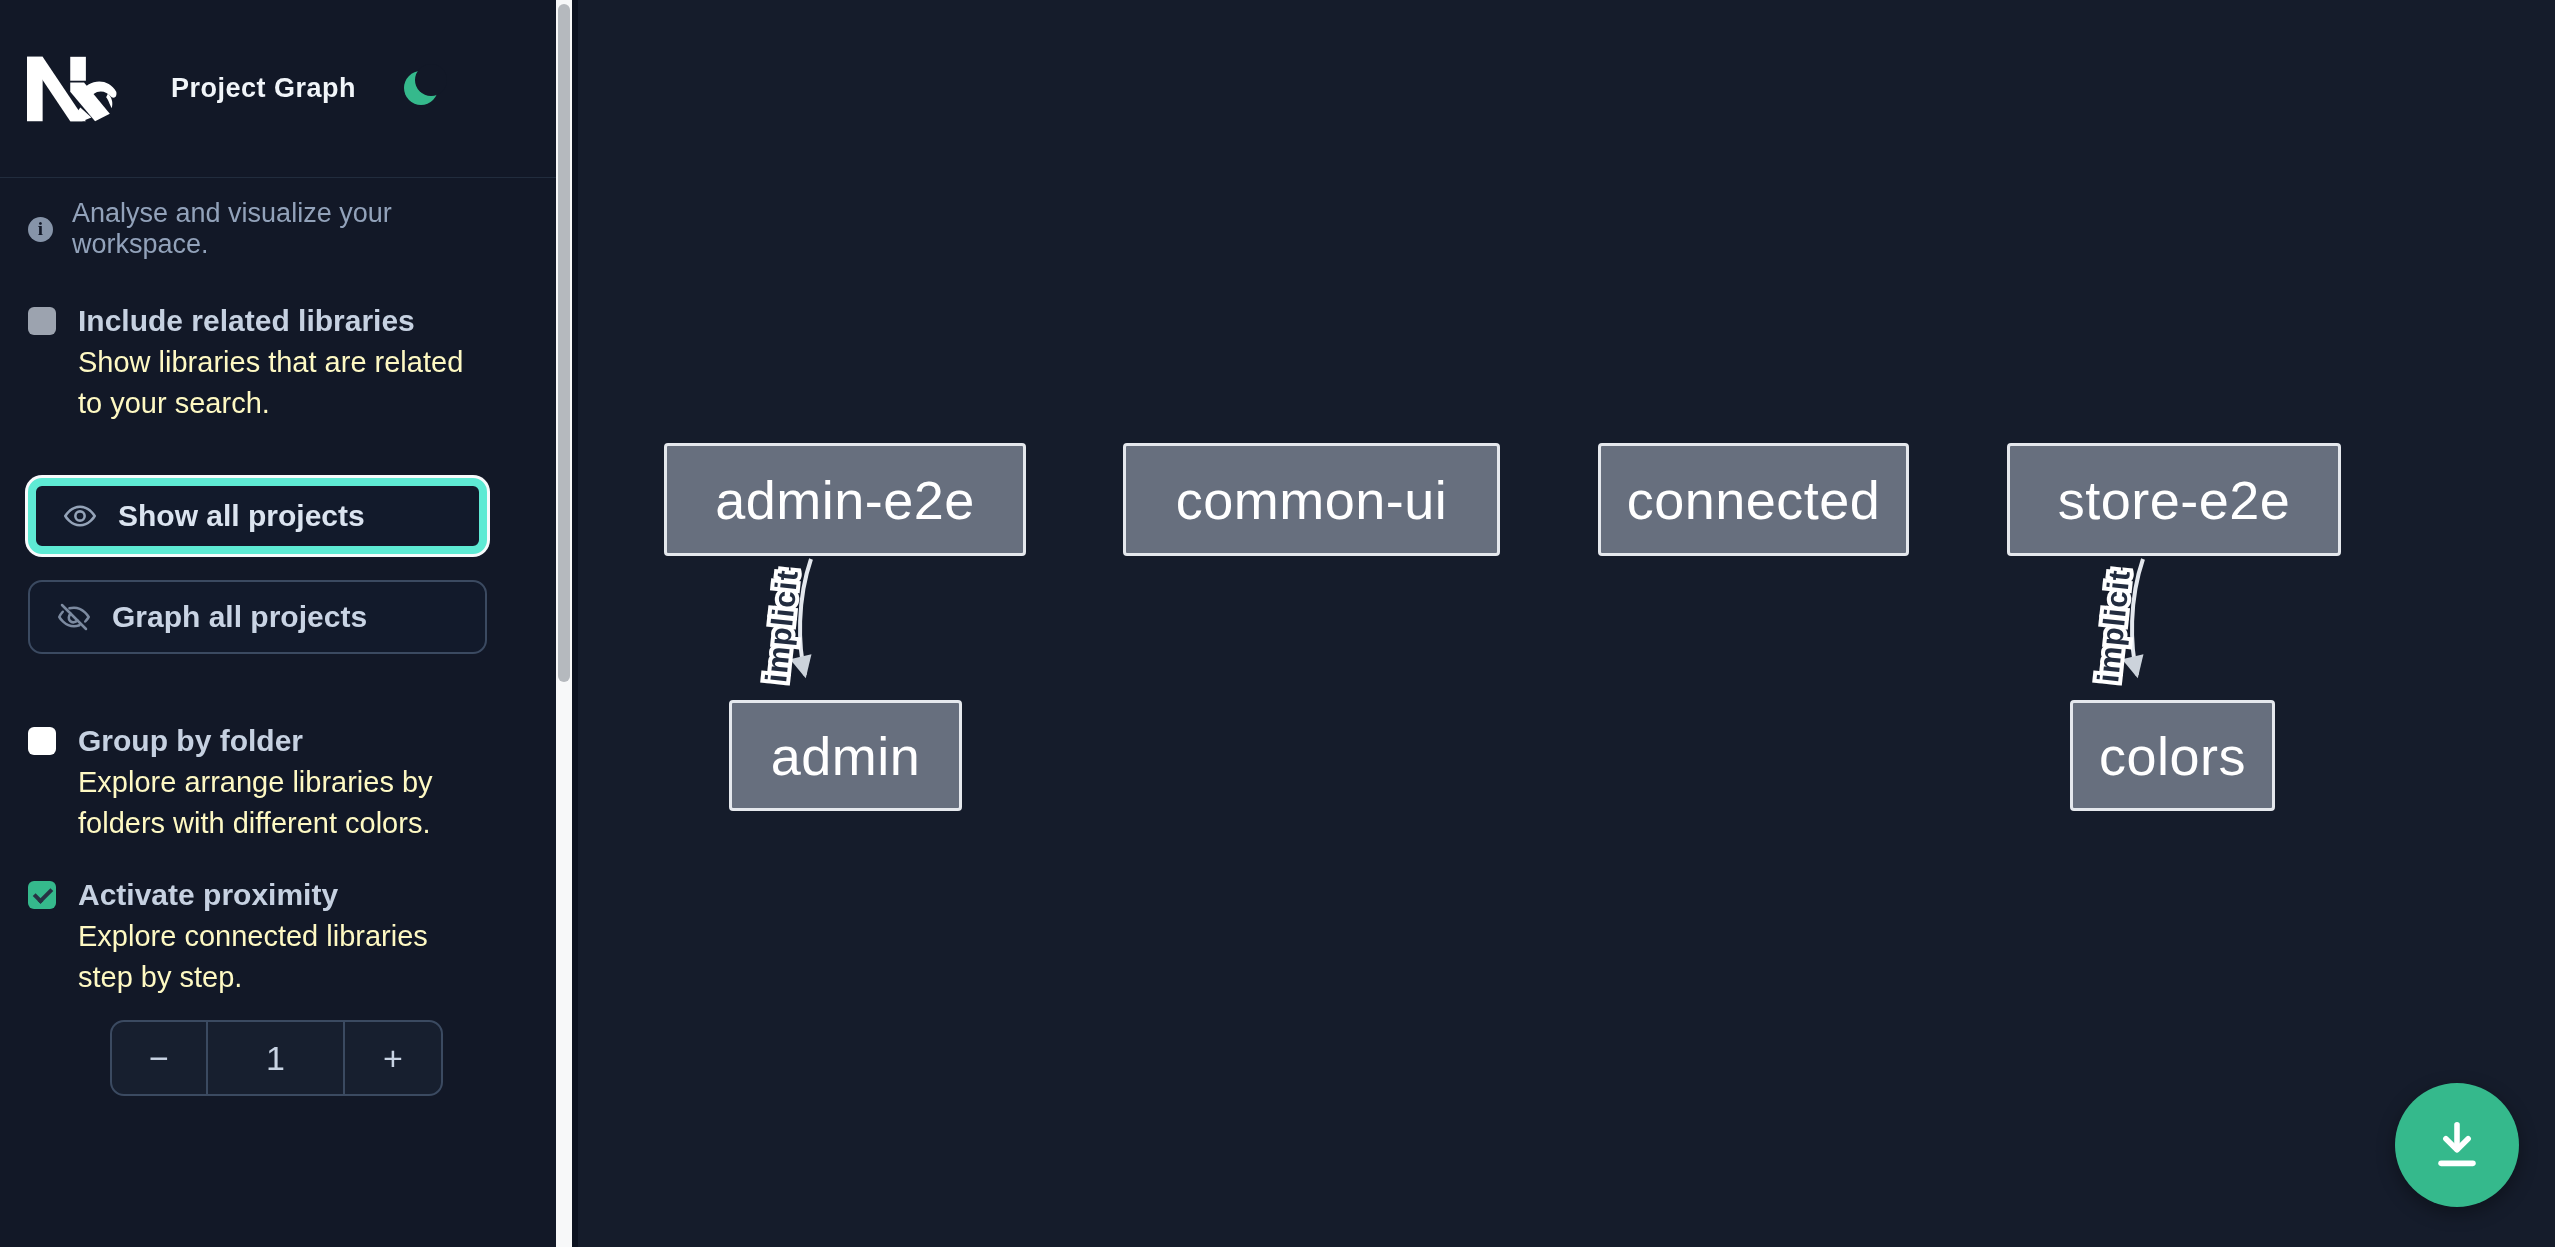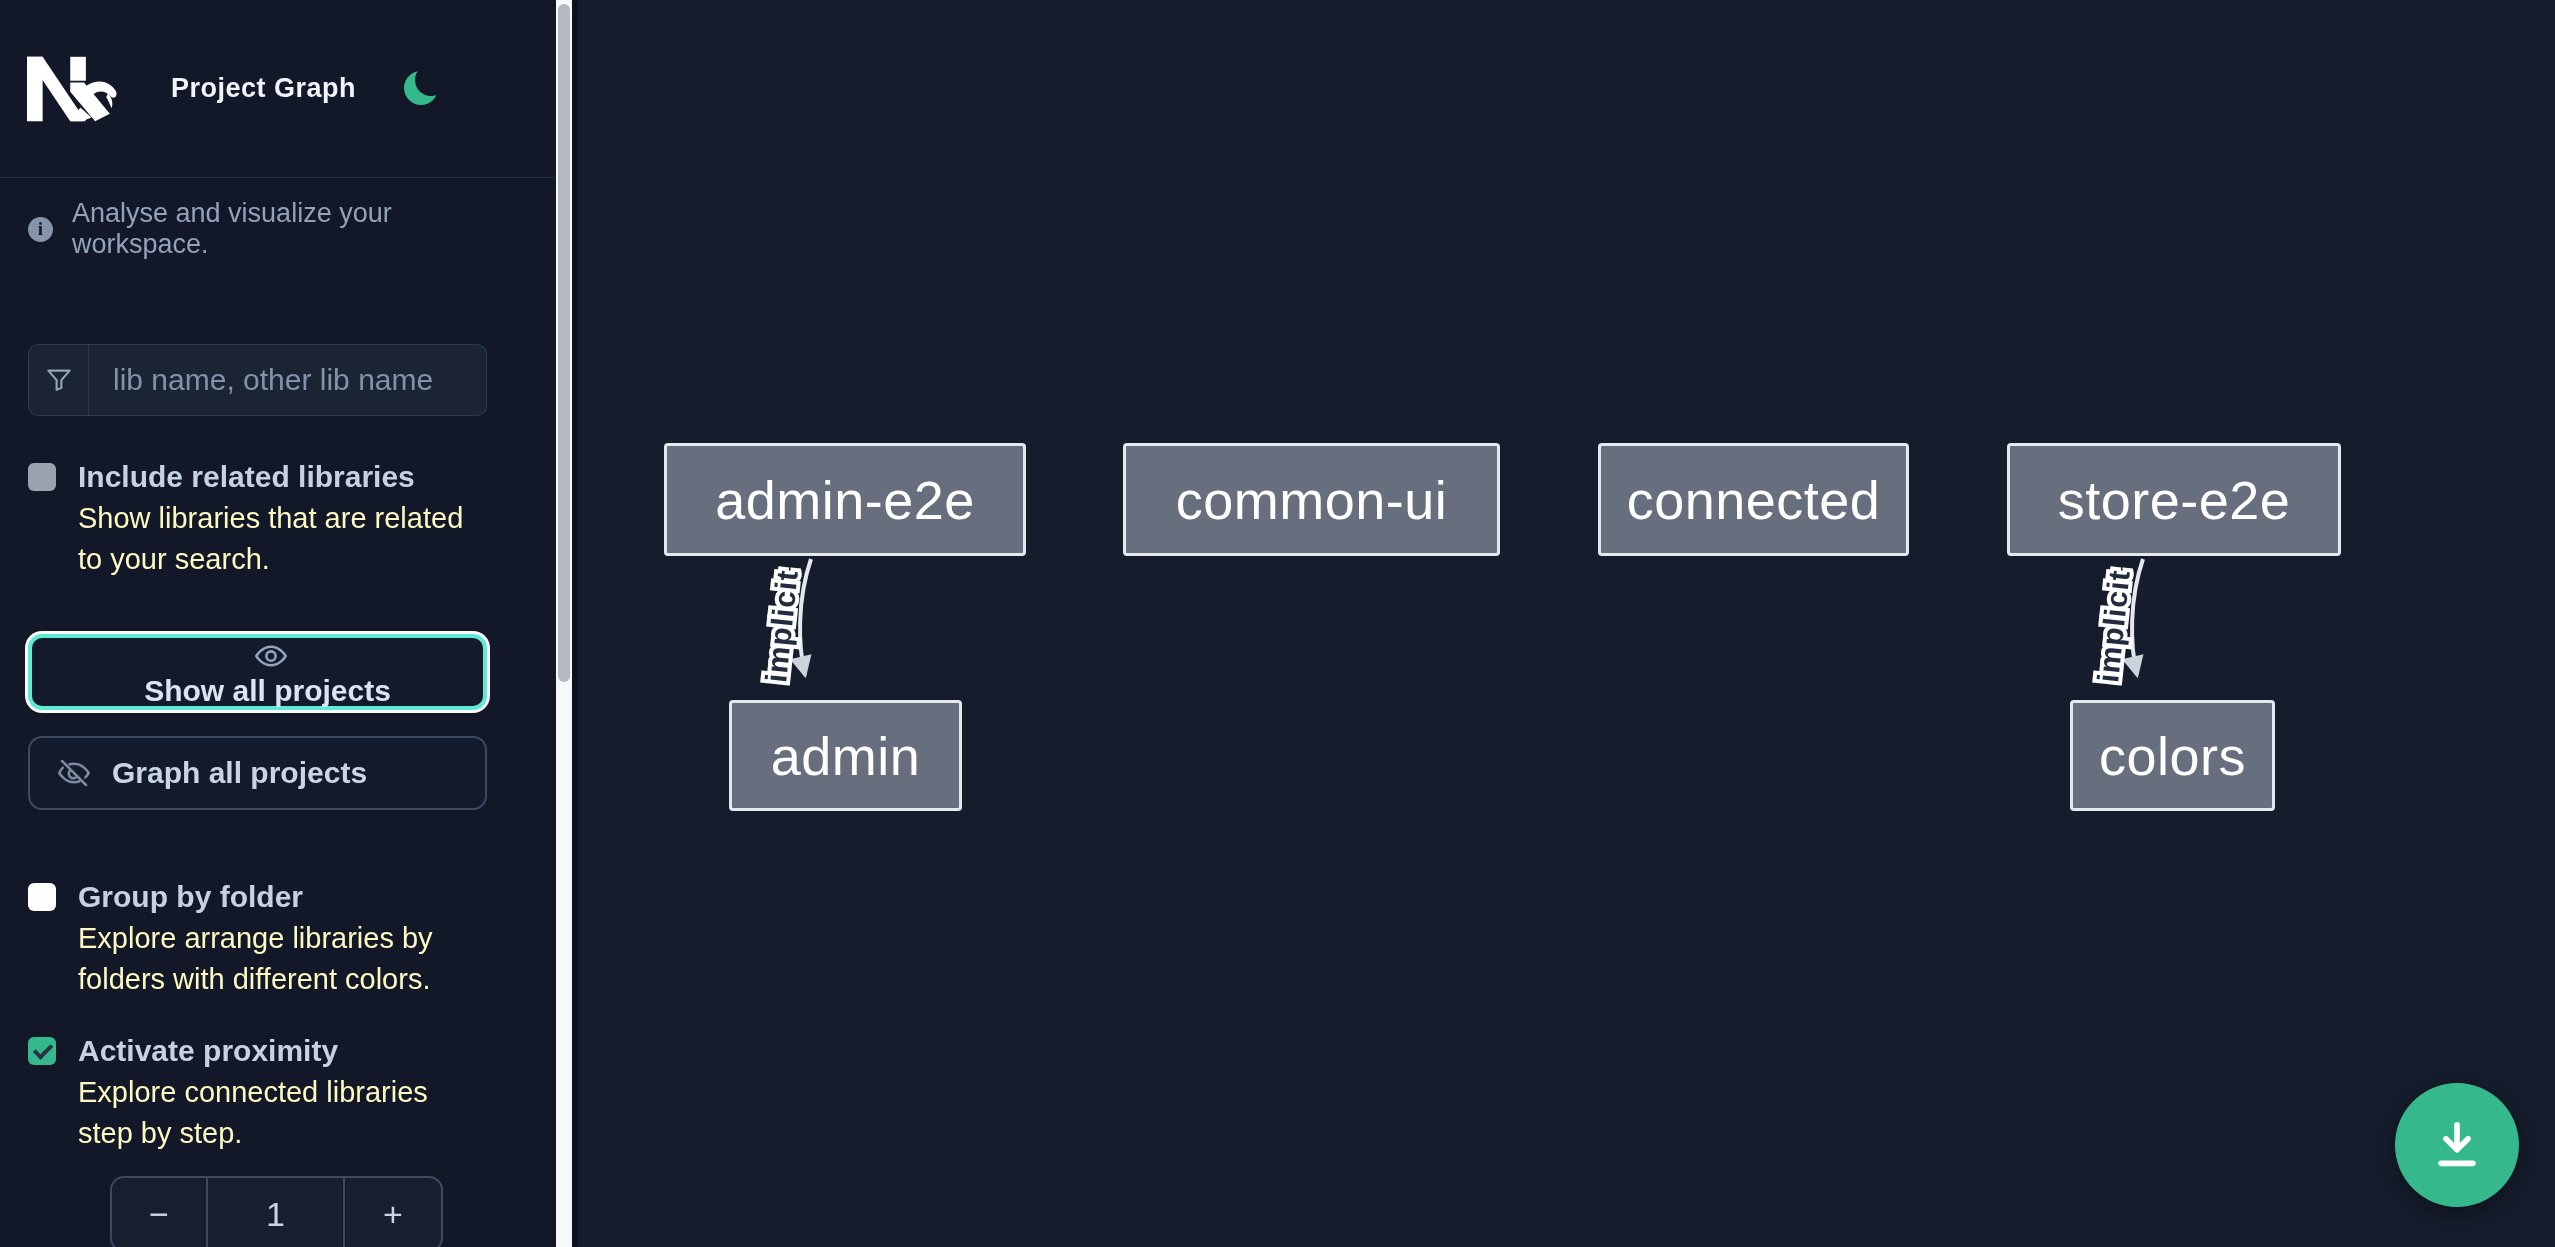--- a/index.html
+++ b/index.html
@@ -31,21 +31,21 @@
   .cb-white{background:#ffffff;}
   .cb-green{background:var(--accent,#35b98c);}
   .cb-green::after{content:"";position:absolute;left:6px;top:7px;width:14px;height:7px;border-left:4px solid #273244;border-bottom:4px solid #273244;transform:rotate(-45deg);}
   .toggle .txt{flex:1;}
   .toggle .lbl{font-size:30px;font-weight:600;color:#c6d1e1;line-height:38px;cursor:pointer;}
   .toggle .desc{font-size:29px;color:#fef9c3;line-height:41px;margin-top:2px;}
 
   .action-btn{display:flex;align-items:center;box-sizing:border-box;width:459px;border-radius:14px;background:#121a2b;cursor:pointer;padding:0;}
   .action-btn .ic{margin-left:26px;flex:none;display:flex;}
   .action-btn .bl{margin-left:20px;font-size:30px;font-weight:600;color:#dbe4f0;font-family:"Liberation Sans",sans-serif;}
-  .btn-show{margin-top:54px;height:76px;border:4px solid #5eead4;box-shadow:0 0 0 3px #f8fafc;flex-direction:column;}
+  .btn-show{margin-top:54px;height:76px;border:8px solid #5eead4;box-shadow:0 0 0 3px #f8fafc;}
   .btn-hide{margin-top:26px;height:74px;border:2px solid #3b4a61;}
   .btn-hide .bl{color:#c9d4e4;}
 
   .stepper{margin-top:22px;margin-left:82px;width:333px;height:76px;box-sizing:border-box;border:2px solid #3b4a61;border-radius:14px;background:#171f2f;display:flex;overflow:hidden;}
   .stepper .cell{display:flex;align-items:center;justify-content:center;font-size:34px;color:#c9d4e4;background:transparent;border:none;font-family:"Liberation Sans",sans-serif;}
   .stepper .dec{width:94px;cursor:pointer;}
   .stepper .val{width:139px;border-left:2px solid #3b4a61;border-right:2px solid #3b4a61;box-sizing:border-box;}
   .stepper .inc{flex:1;cursor:pointer;}
 
   
@@ -83,28 +83,20 @@
       </button>
     </div>
 
     <div class="side-scroll">
 
       <div class="tagline">
         <span class="info-icon">i</span>
         <span class="tagline-text">Analyse and visualize your workspace.</span>
       </div>
 
-      <div class="search">
-        <span class="icon-cell">
-          <svg width="30" height="30" viewBox="0 0 24 24" fill="none" stroke="#94a3b8" stroke-width="1.7" stroke-linejoin="round" stroke-linecap="round">
-            <path d="M3.5 4.5h17l-6.6 7.6v6.2l-3.8 1.6v-7.8z"></path>
-          </svg>
-        </span>
-        <input type="text" value="" placeholder="lib name, other lib name" style="">
-      </div>
 
       <div class="toggle" style="margin-top:42px;">
         <span class="cb cb-gray"></span>
         <div class="txt">
           <div class="lbl">Include related libraries</div>
           <div class="desc">Show libraries that are related to your search.</div>
         </div>
       </div>
 
       <button class="action-btn btn-show">

